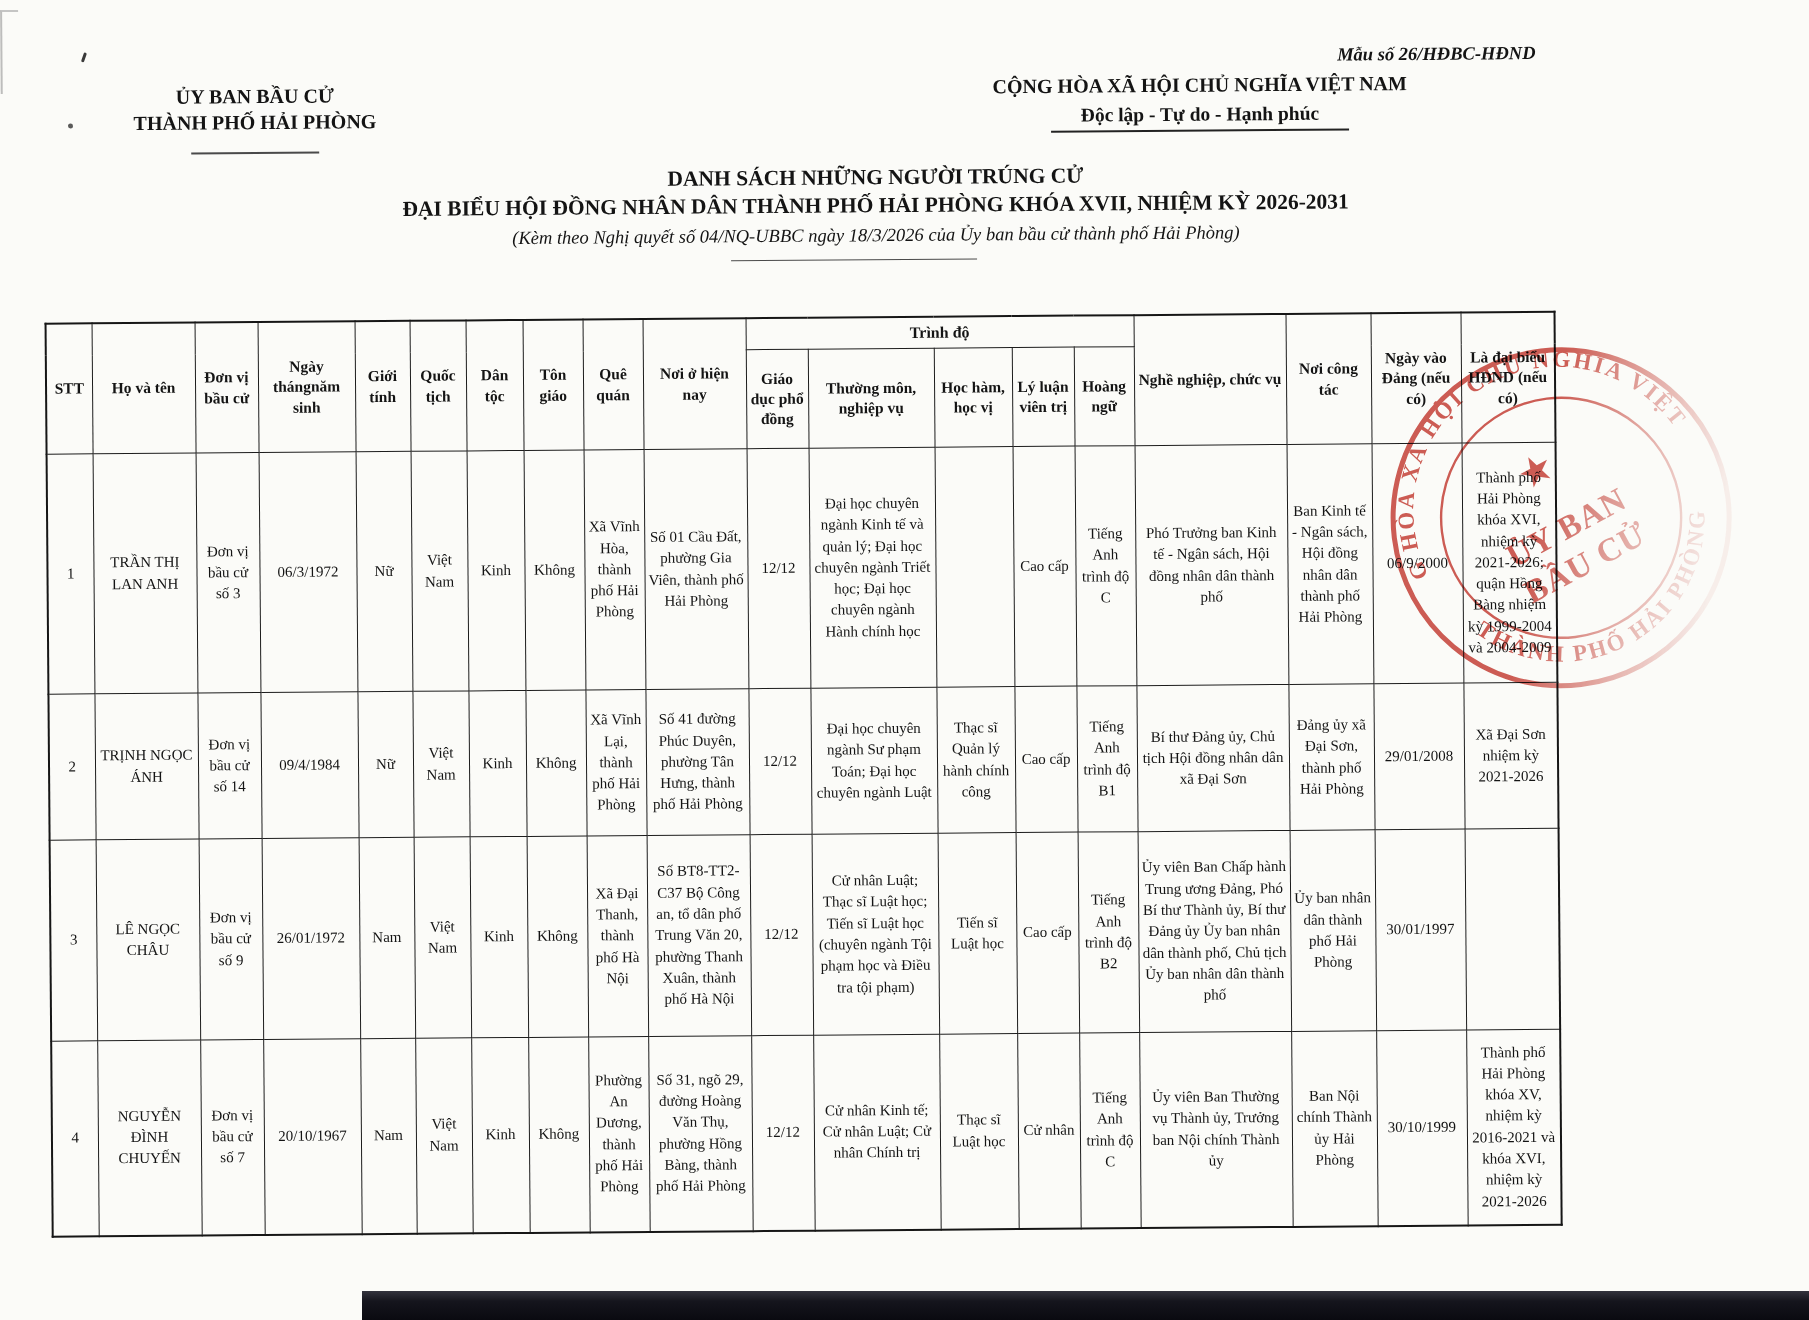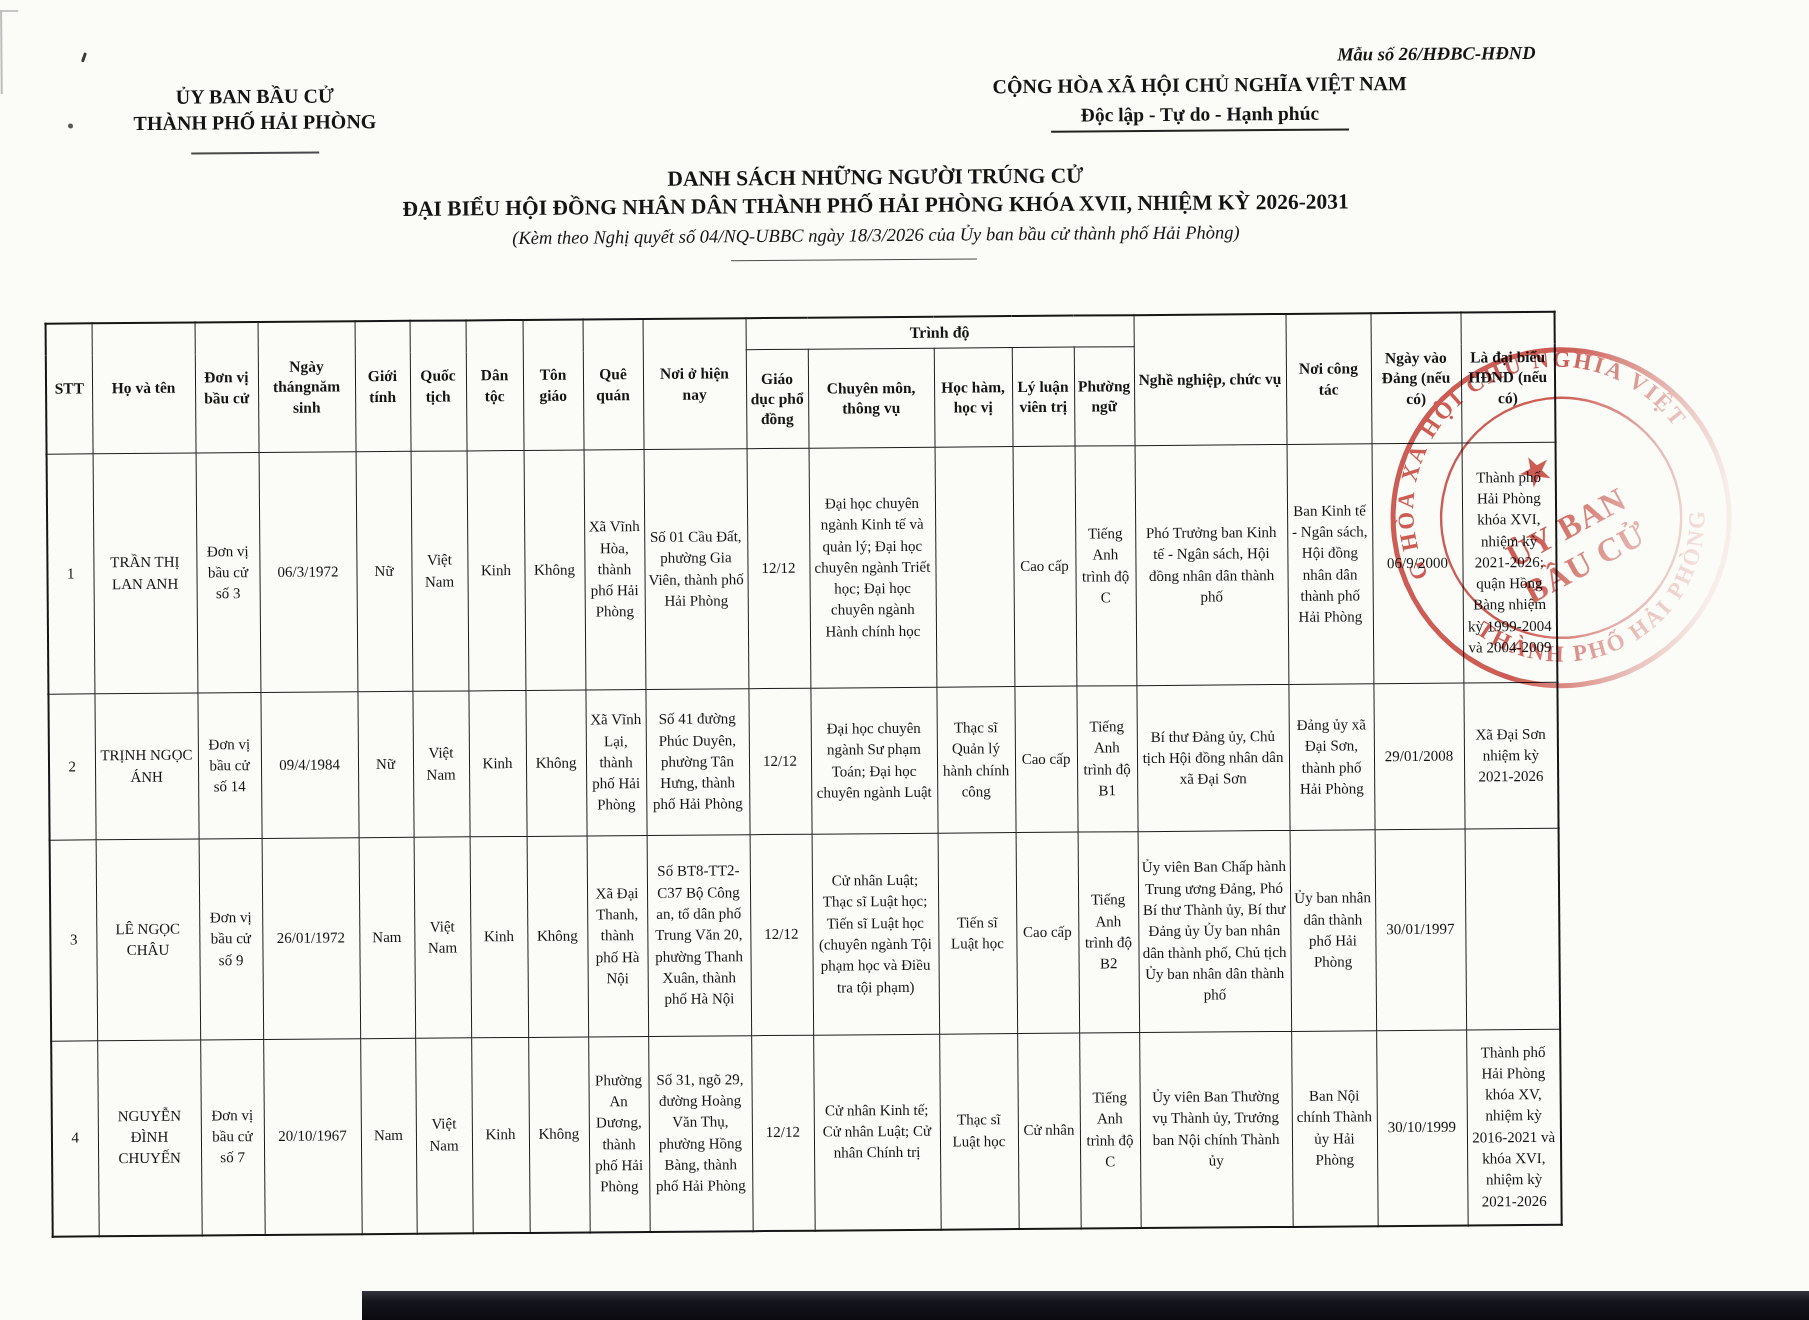--- a/index.html
+++ b/index.html
@@ -124,24 +124,24 @@
         <th rowspan="2">Quê quán</th>
         <th rowspan="2">Nơi ở hiện nay</th>
         <th colspan="5" class="group">Trình độ</th>
         <th rowspan="2">Nghề nghiệp, chức vụ</th>
         <th rowspan="2">Nơi công tác</th>
         <th rowspan="2">Ngày vào Đảng (nếu có)</th>
         <th rowspan="2">Là đại biểu HĐND (nếu có)</th>
       </tr>
       <tr style="height:99px">
         <th>Giáo dục phổ đồng</th>
-        <th>Chuyên môn, thông vụ</th>
+        <th>Thường môn, nghiệp vụ</th>
         <th>Học hàm, học vị</th>
         <th>Lý luận viên trị</th>
-        <th>Phường ngữ</th>
+        <th>Hoàng ngữ</th>
       </tr>
     </thead>
     <tbody>
       <tr style="height:240px">
         <td>1</td>
         <td>TRẦN THỊ LAN ANH</td>
         <td>Đơn vị bầu cử số 3</td>
         <td>06/3/1972</td>
         <td>Nữ</td>
         <td>Việt Nam</td>

